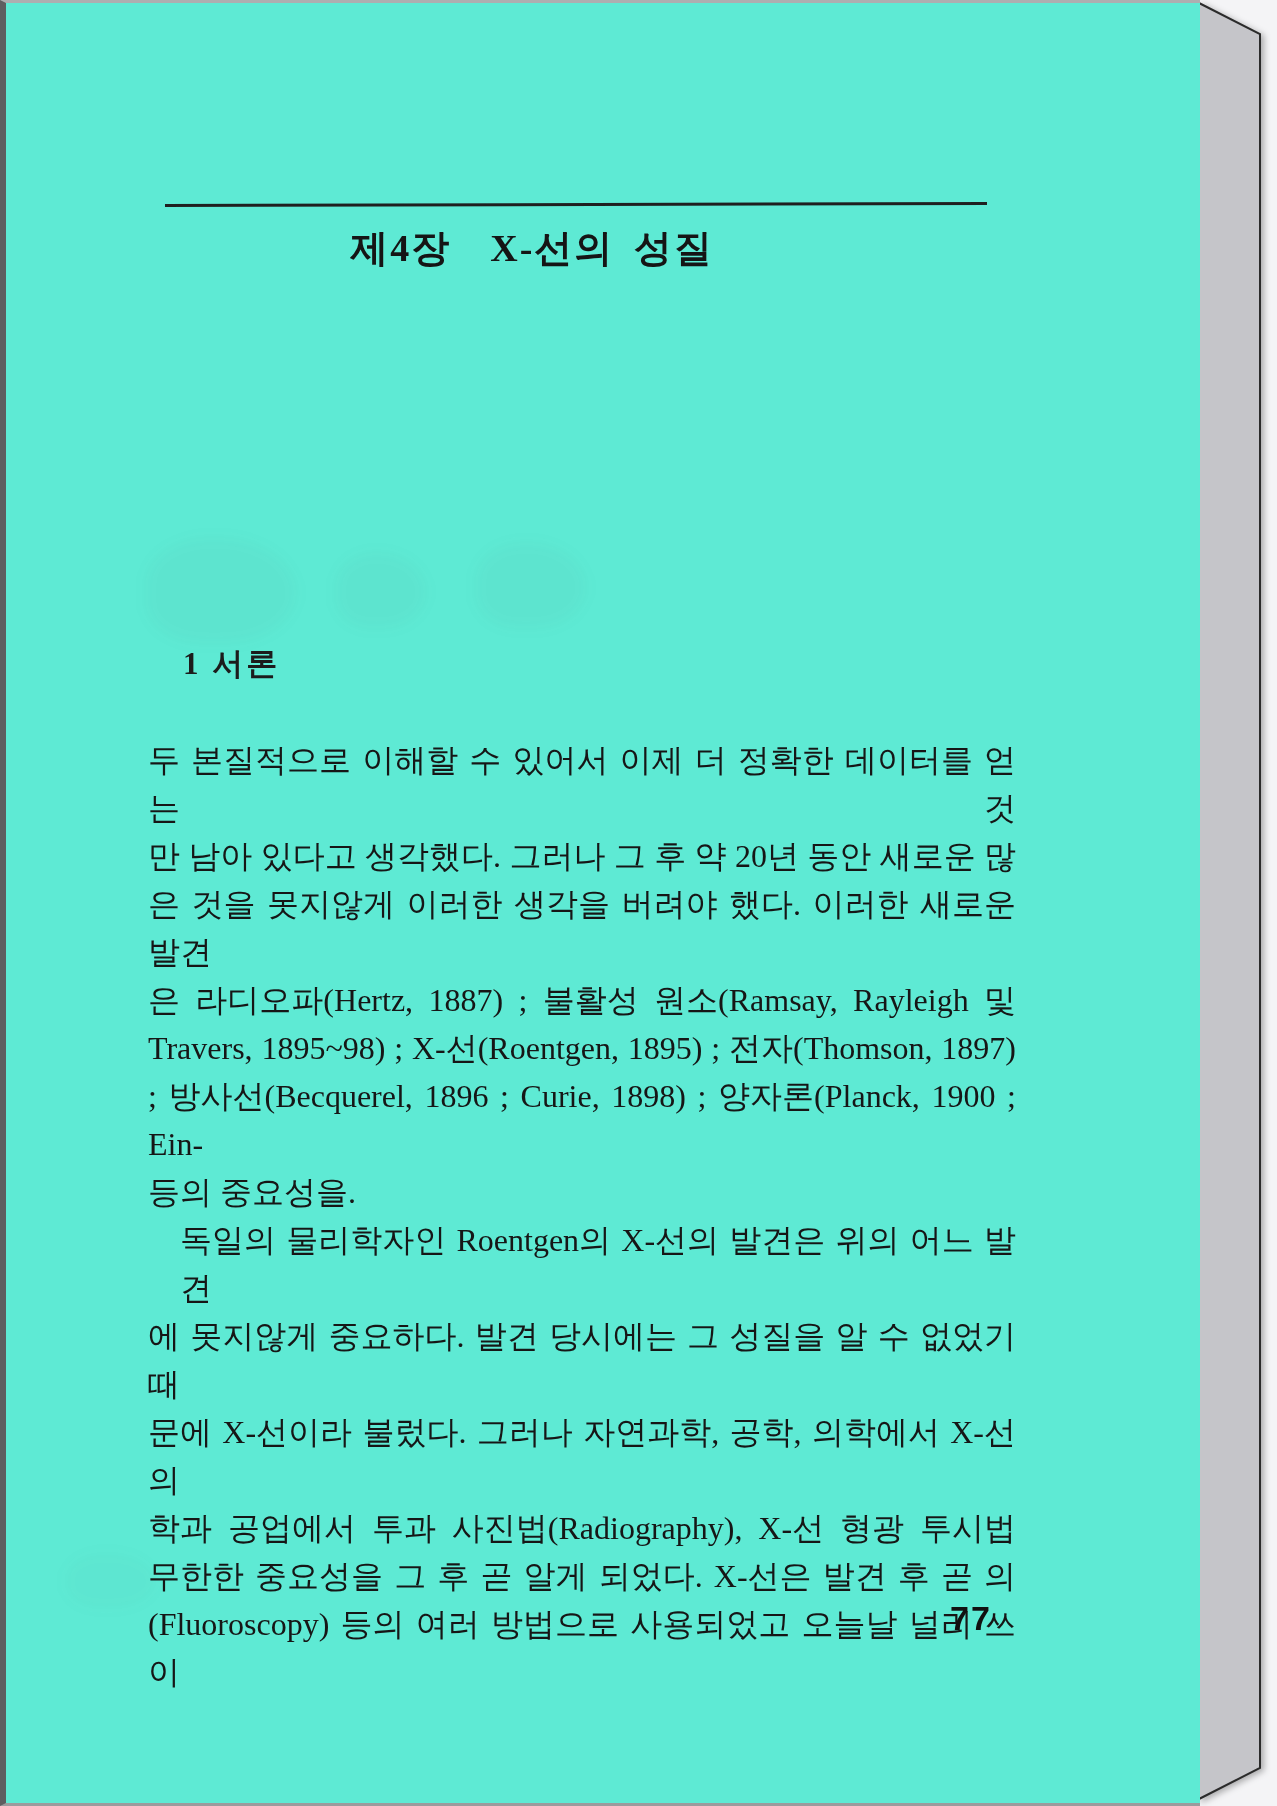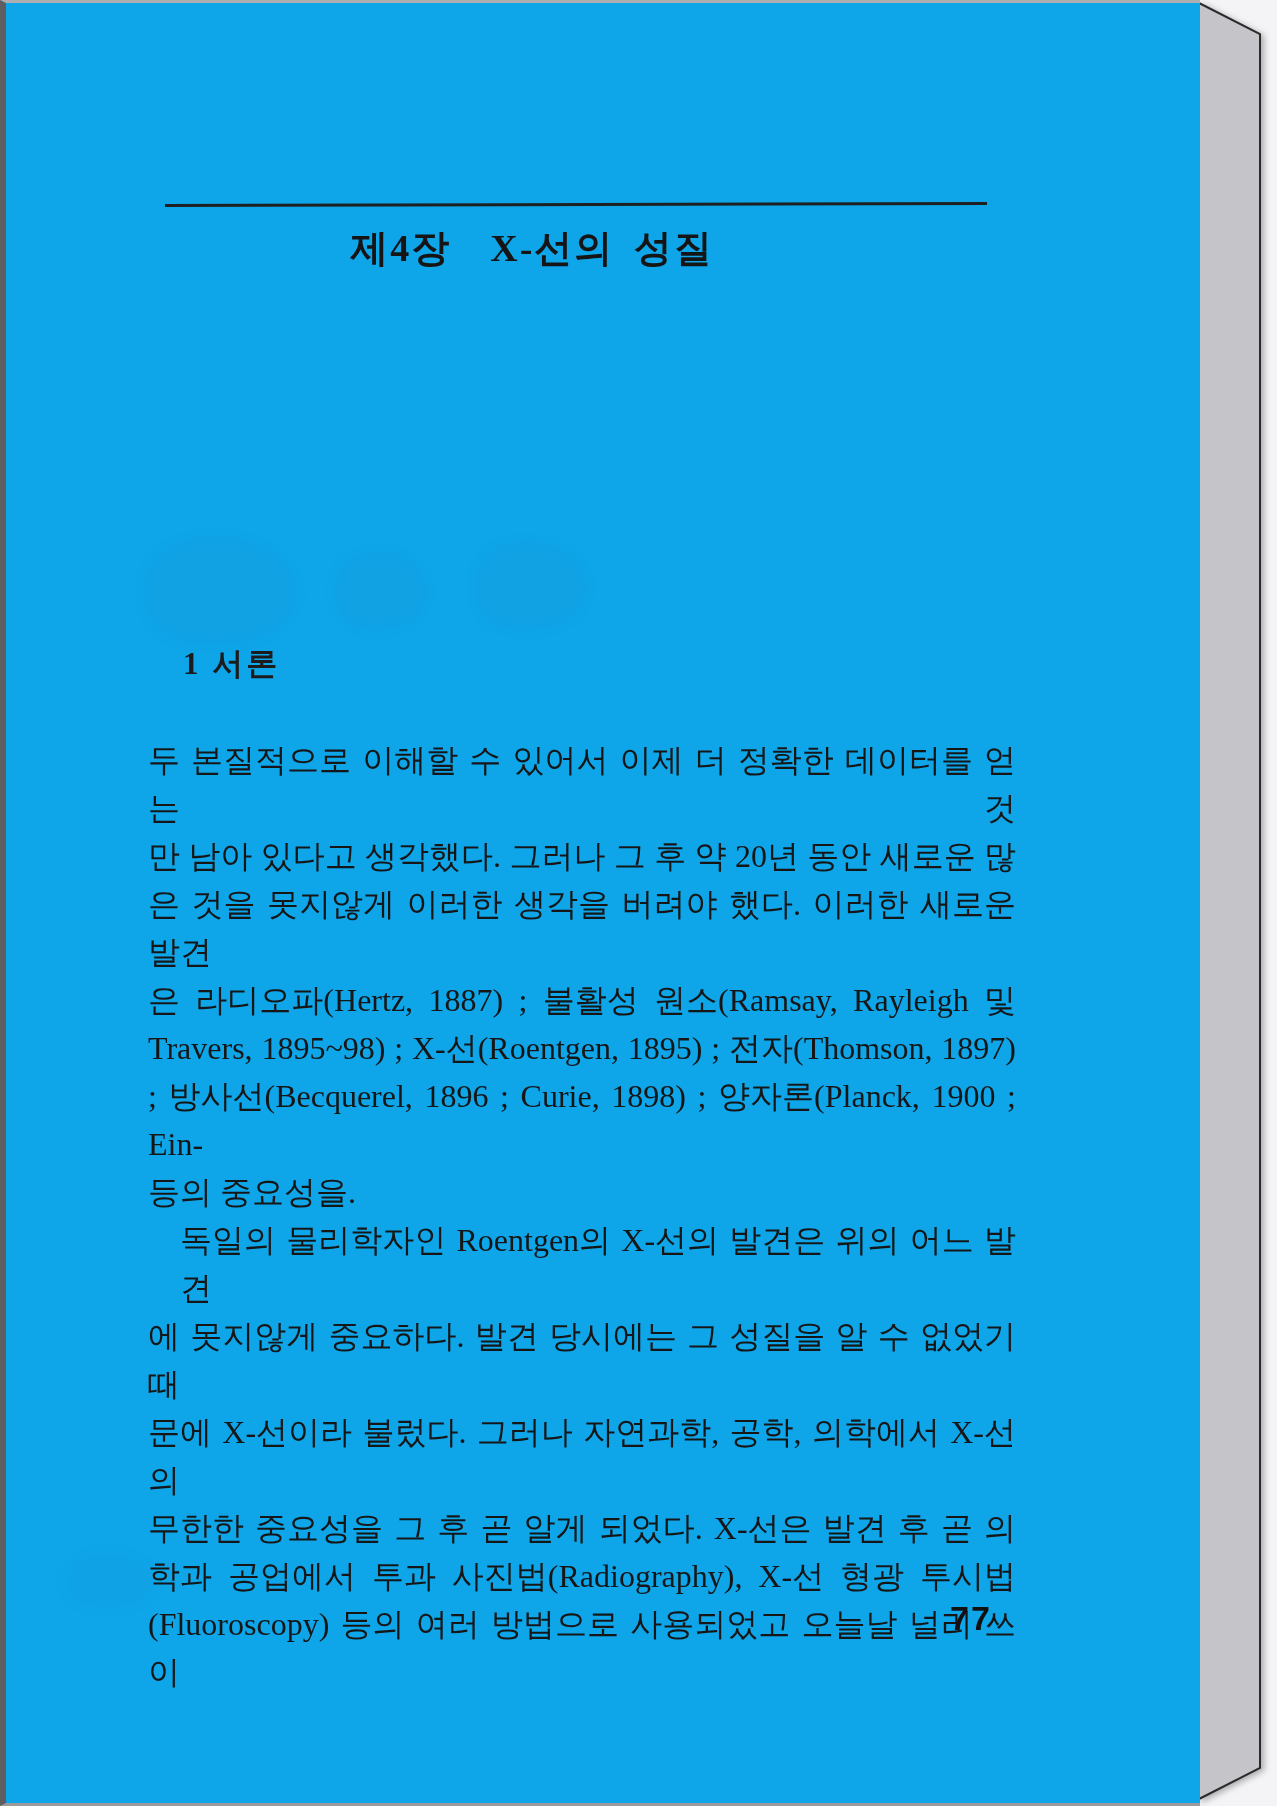--- a/index.html
+++ b/index.html
@@ -18,21 +18,21 @@
     position: absolute;
     left: 1196px; top: 0;
     width: 81px; height: 1806px;
     filter: drop-shadow(3px 2px 3px rgba(0,0,0,0.30));
   }
   
   .paper {
     position: absolute;
     left: 0; top: 0;
     width: 1200px; height: 1806px;
-    background: #0ea5e9;
+    background: #5eead4;
     border-left: 6px solid #5e5e60;
     border-top: 3px solid #aeaeb0;
     border-bottom: 3px solid #9b9b9d;
   }
   .artifact {
     position: absolute;
     background: rgba(90,90,95,0.035);
     border-radius: 45% 55% 50% 40%;
     filter: blur(7px);
   }
@@ -122,22 +122,22 @@
       <div class="line">두 본질적으로 이해할 수 있어서 이제 더 정확한 데이터를 얻는 것</div>
       <div class="line">만 남아 있다고 생각했다. 그러나 그 후 약 20년 동안 새로운 많</div>
       <div class="line">은 것을 못지않게 이러한 생각을 버려야 했다. 이러한 새로운 발견</div>
       <div class="line">은 라디오파(Hertz, 1887) ; 불활성 원소(Ramsay, Rayleigh 및</div>
       <div class="line">Travers, 1895~98) ; X-선(Roentgen, 1895) ; 전자(Thomson, 1897)</div>
       <div class="line">; 방사선(Becquerel, 1896 ; Curie, 1898) ; 양자론(Planck, 1900 ; Ein-</div>
       <div class="line short">등의 중요성을.</div>
       <div class="line indent">독일의 물리학자인 Roentgen의 X-선의 발견은 위의 어느 발견</div>
       <div class="line">에 못지않게 중요하다. 발견 당시에는 그 성질을 알 수 없었기 때</div>
       <div class="line">문에 X-선이라 불렀다. 그러나 자연과학, 공학, 의학에서 X-선의</div>
+      <div class="line">학과 공업에서 투과 사진법(Radiography), X-선 형광 투시법</div>
       <div class="line">무한한 중요성을 그 후 곧 알게 되었다. X-선은 발견 후 곧 의</div>
-      <div class="line">학과 공업에서 투과 사진법(Radiography), X-선 형광 투시법</div>
       <div class="line">(Fluoroscopy) 등의 여러 방법으로 사용되었고 오늘날 널리 쓰이</div>
 
     </div>
 
     <div class="page-number">77</div>
 
   </div>
 </div>
 
 </body></html>

